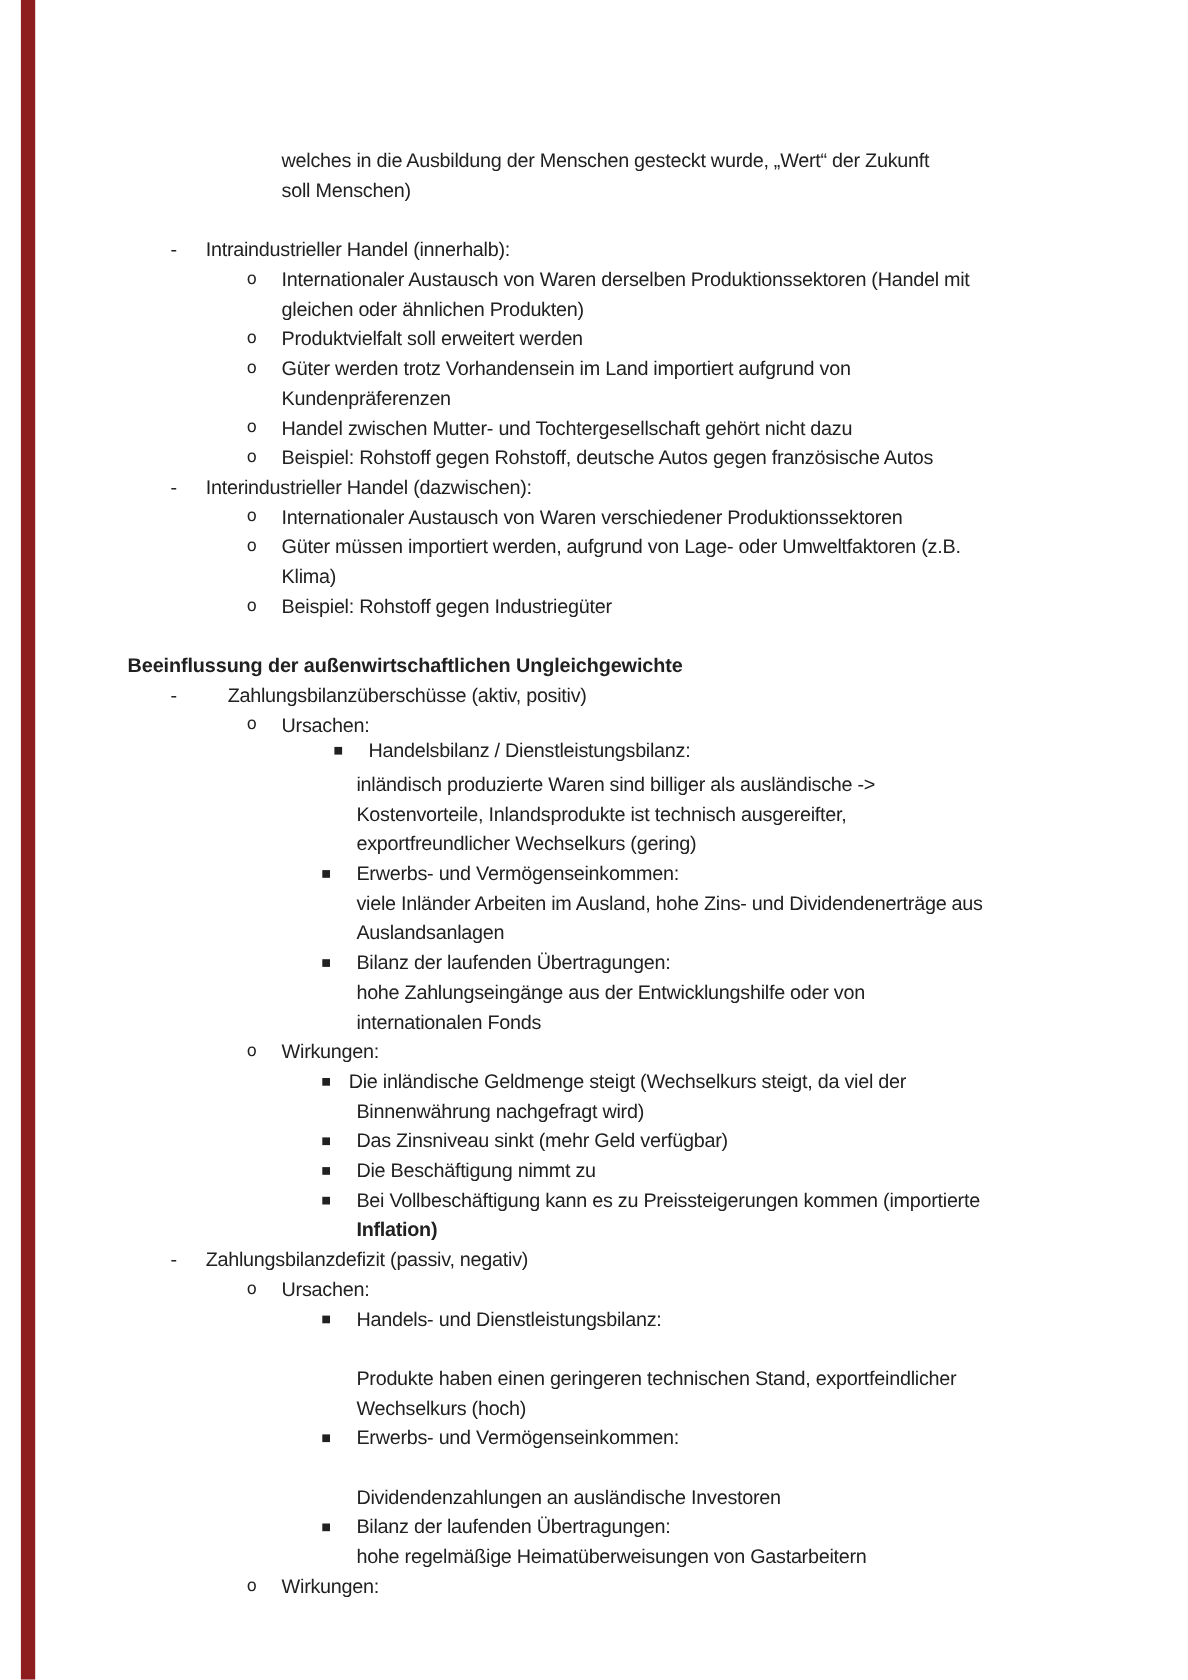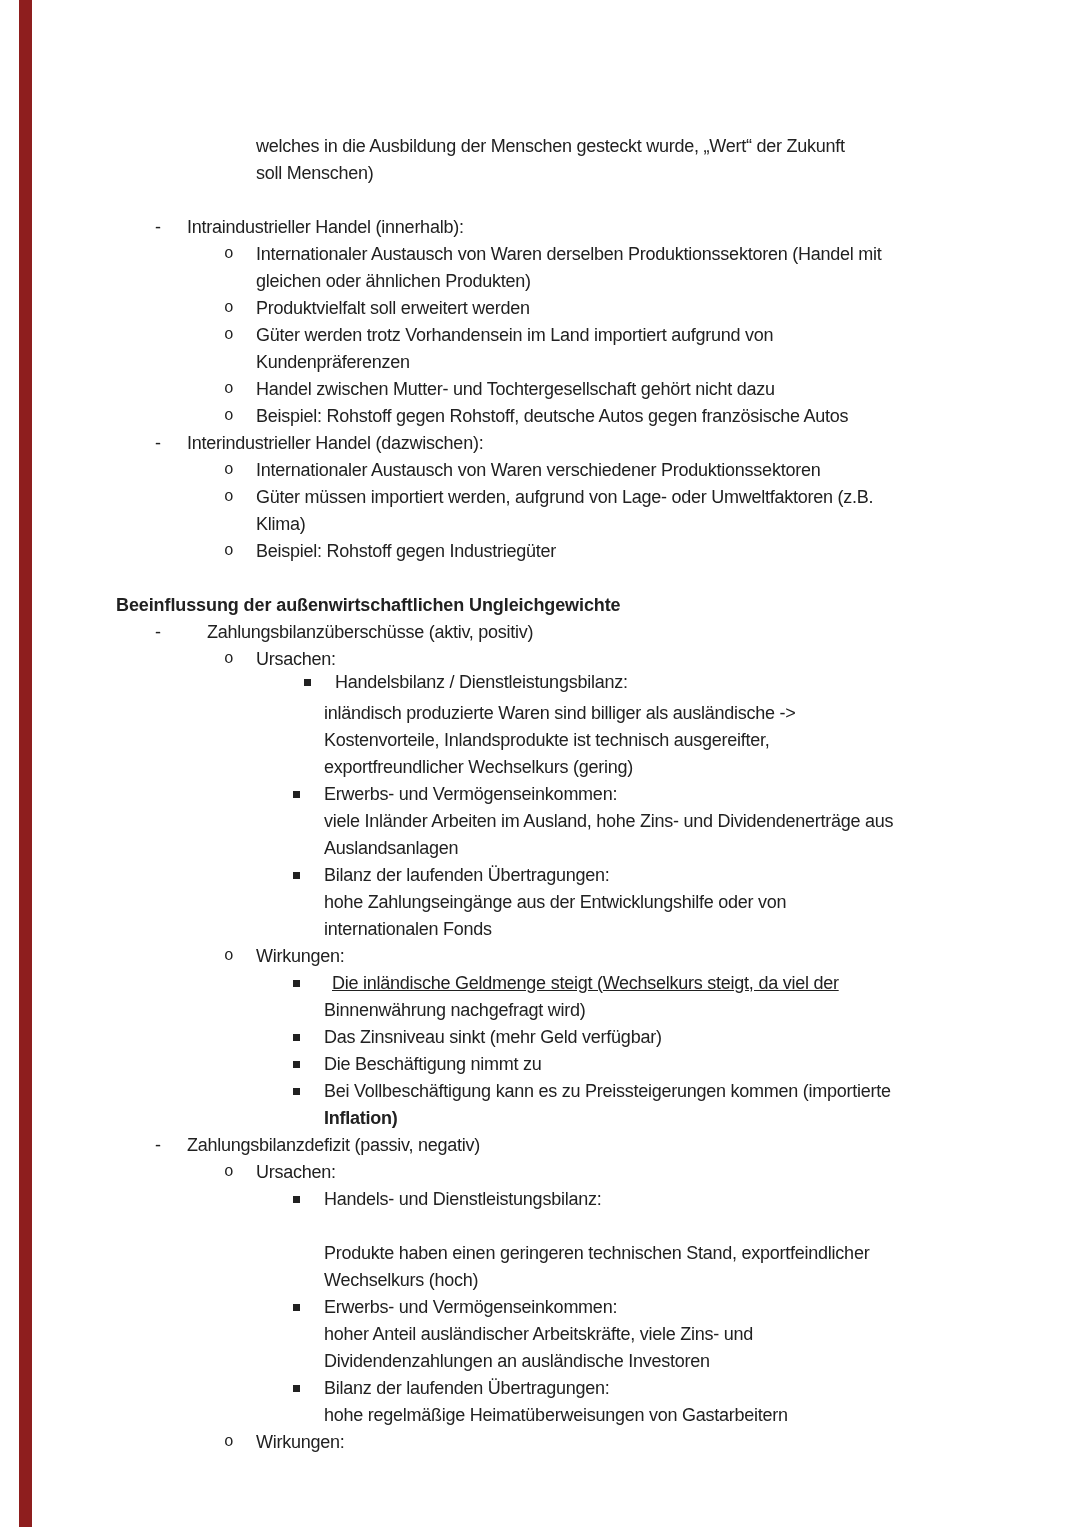--- a/index.html
+++ b/index.html
@@ -160,21 +160,21 @@
       </div>
       <div class="line" style="top: 916px;">
         <span class="line-text" style="left: 324px;">internationalen Fonds</span>
       </div>
       <div class="line" style="top: 943px;">
         <span class="bullet bullet-circle" style="left: 224px;">o</span>
         <span class="line-text" style="left: 256px;">Wirkungen:</span>
       </div>
       <div class="line" style="top: 970px;">
         <span class="bullet bullet-square" style="left: 293px;"></span>
-        <span class="line-text" style="left: 332px; text-decoration: underline;">Die inländische Geldmenge steigt (Wechselkurs steigt, da viel der</span>
+        <span class="line-text" style="left: 317px;">Die inländische Geldmenge steigt (Wechselkurs steigt, da viel der</span>
       </div>
       <div class="line" style="top: 997px;">
         <span class="line-text" style="left: 324px;">Binnenwährung nachgefragt wird)</span>
       </div>
       <div class="line" style="top: 1024px;">
         <span class="bullet bullet-square" style="left: 293px;"></span>
         <span class="line-text" style="left: 324px;">Das Zinsniveau sinkt (mehr Geld verfügbar)</span>
       </div>
       <div class="line" style="top: 1051px;">
         <span class="bullet bullet-square" style="left: 293px;"></span>
@@ -201,23 +201,20 @@
       </div>
       <div class="line" style="top: 1240px;">
         <span class="line-text" style="left: 324px;">Produkte haben einen geringeren technischen Stand, exportfeindlicher</span>
       </div>
       <div class="line" style="top: 1267px;">
         <span class="line-text" style="left: 324px;">Wechselkurs (hoch)</span>
       </div>
       <div class="line" style="top: 1294px;">
         <span class="bullet bullet-square" style="left: 293px;"></span>
         <span class="line-text" style="left: 324px;">Erwerbs- und Vermögenseinkommen:</span>
-      </div>
-      <div class="line" style="top: 1321px;">
-        <span class="line-text" style="left: 324px;">hoher Anteil ausländischer Arbeitskräfte, viele Zins- und</span>
       </div>
       <div class="line" style="top: 1348px; text-align: right;">
         <span class="line-text" style="left: 324px;">Dividendenzahlungen an ausländische Investoren</span>
       </div>
       <div class="line" style="top: 1375px;">
         <span class="bullet bullet-square" style="left: 293px;"></span>
         <span class="line-text" style="left: 324px;">Bilanz der laufenden Übertragungen:</span>
       </div>
       <div class="line" style="top: 1402px;">
         <span class="line-text" style="left: 324px;">hohe regelmäßige Heimatüberweisungen von Gastarbeitern</span>

